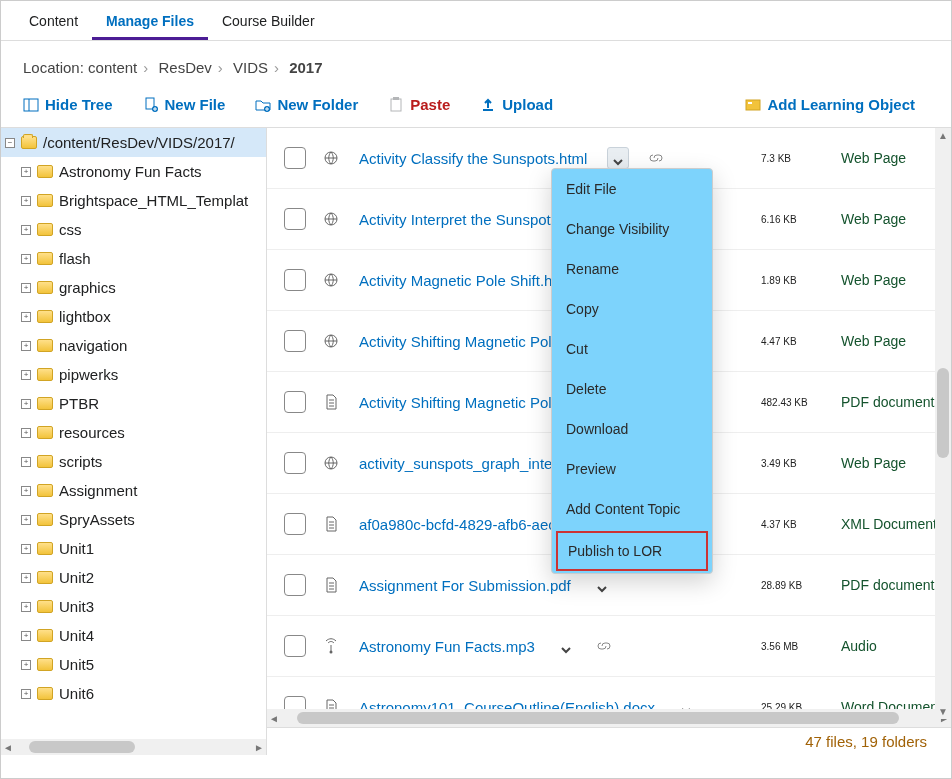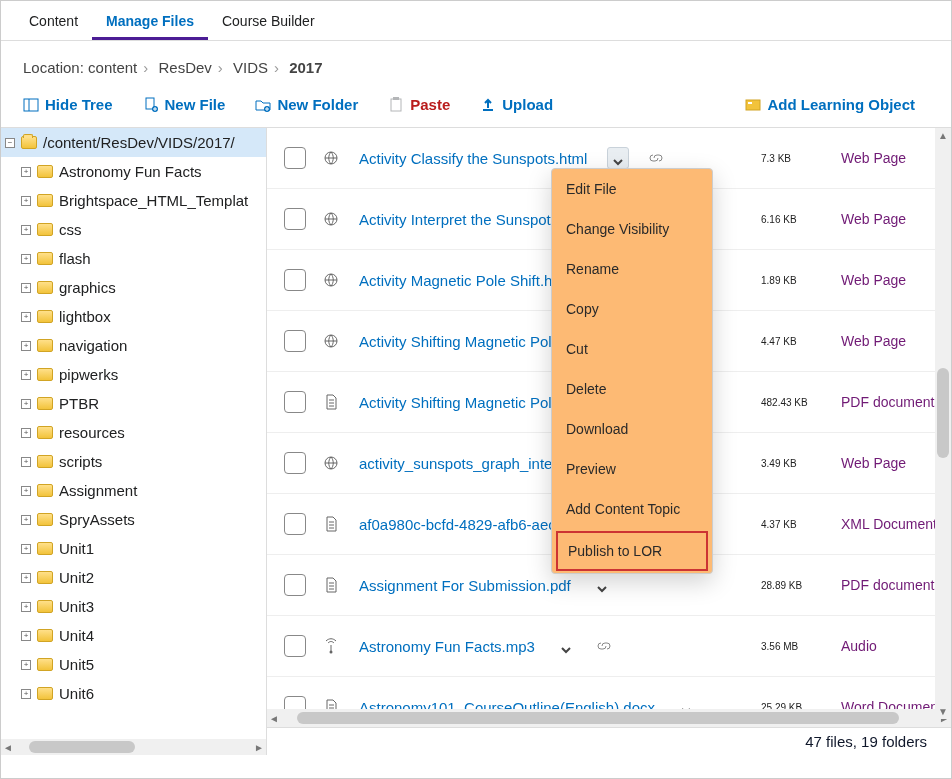--- a/index.html
+++ b/index.html
@@ -27,35 +27,35 @@
 .tree-scroll{position:absolute;bottom:0;left:0;right:0;height:16px;background:#f0f0f0;display:flex;align-items:center}
 .tree-scroll .thumb{height:12px;background:#c8c8c8;border-radius:6px;margin:0 14px;width:40%}
 .tree-scroll .arr{width:14px;text-align:center;color:#777;font-size:10px}
 .files{flex:1;display:flex;flex-direction:column;position:relative;background:#fff}
 .file-rows{flex:1;overflow:hidden;position:relative}
 .row{display:flex;align-items:center;border-bottom:1px solid #eee;min-height:61px;padding:8px 0}
 .cell-check{width:56px;display:flex;justify-content:center}
 .chk{width:22px;height:22px;border:1px solid #888;border-radius:4px}
 .cell-name{flex:1;display:flex;align-items:center;gap:20px;padding-right:8px;font-size:15px}
 .cell-size{width:80px;font-size:10px;color:#222}
-.cell-type{width:110px;font-size:14px;color:#701a75}
+.cell-type{width:110px;font-size:14px;color:#14532d}
 .file-ic{width:16px;height:16px;display:inline-flex;align-items:center;justify-content:center;color:#666}
 .file-ic svg{width:16px;height:16px}
 .chev-btn{width:22px;height:22px;display:flex;align-items:center;justify-content:center;border-radius:3px;cursor:pointer}
 .chev-btn.active{background:#e9eef2;border:1px solid #c9d2da}
 .chev{width:10px;height:10px}
 .link-ic{width:14px;height:14px;color:#888}
 .files .vscroll{position:absolute;right:0;top:0;bottom:36px;width:16px;background:#f0f0f0}
 .files .vscroll .thumb{position:absolute;left:2px;right:2px;top:240px;height:90px;background:#c8c8c8;border-radius:6px}
 .files .vscroll .arr{position:absolute;left:0;right:0;text-align:center;font-size:10px;color:#777}
 .files .hscroll{height:18px;background:#f0f0f0;display:flex;align-items:center}
 .files .hscroll .thumb{height:12px;background:#c8c8c8;border-radius:6px;margin-left:16px;width:88%}
 .files .hscroll .arr{width:14px;text-align:center;color:#777;font-size:10px}
-.status{height:28px;border-top:1px solid #ddd;display:flex;justify-content:flex-end;align-items:center;padding:0 24px;font-size:15px;color:#0f172a}
-.menu{position:absolute;left:284px;top:40px;width:162px;background:#fdba74;border:1px solid #ccc;border-radius:4px;box-shadow:0 8px 24px rgba(0,0,0,.18);z-index:10}
+.status{height:28px;border-top:1px solid #ddd;display:flex;justify-content:flex-end;align-items:center;padding:0 24px;font-size:15px;color:#a16207}
+.menu{position:absolute;left:284px;top:40px;width:162px;background:#7dd3fc;border:1px solid #ccc;border-radius:4px;box-shadow:0 8px 24px rgba(0,0,0,.18);z-index:10}
 .menu .mi{padding:12px 14px;font-size:14px;color:#2a2a2a;cursor:pointer}
 .menu .mi.hl{border:2px solid #c33;margin:2px 4px;padding:10px 10px}
 .lobj-ic{width:16px;height:16px;display:inline-block}
 </style>
 </head>
 <body>
 
 <div class="tabs">
   <div class="tab">Content</div>
   <div class="tab active">Manage Files</div>

